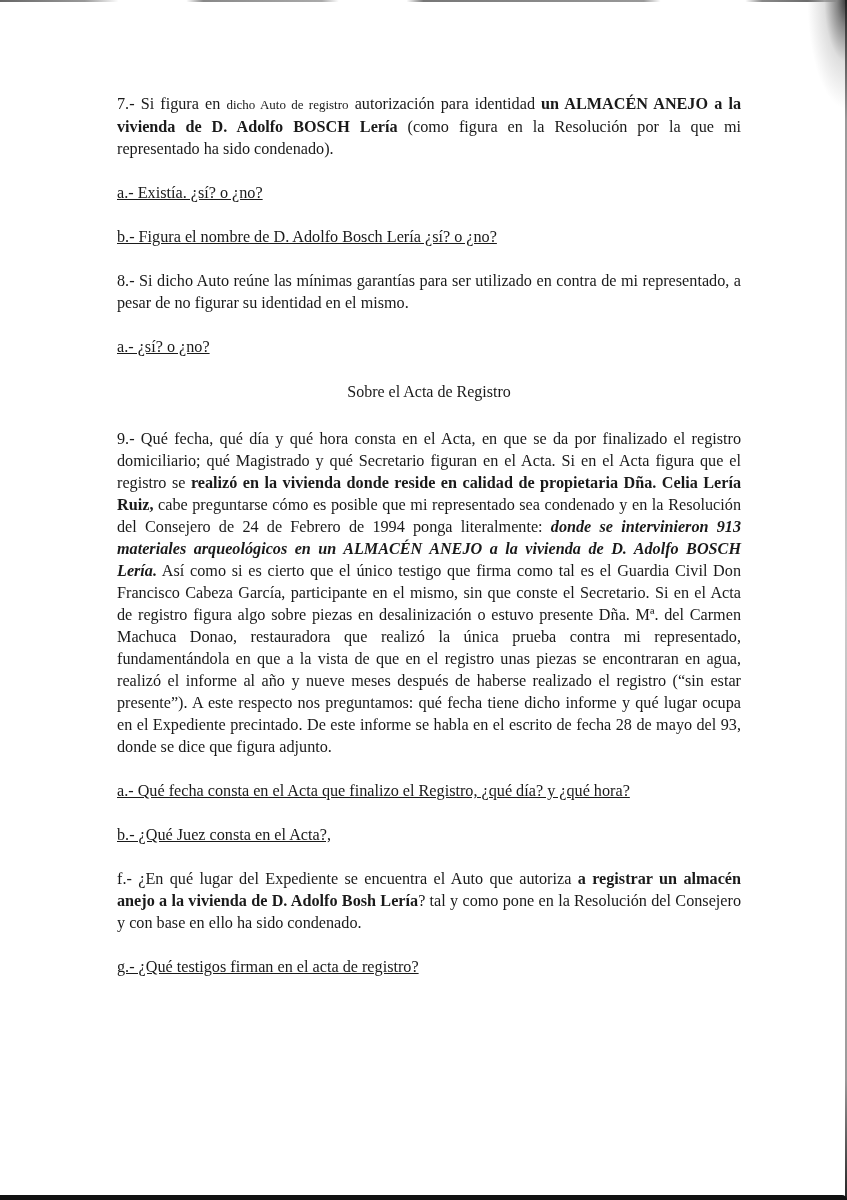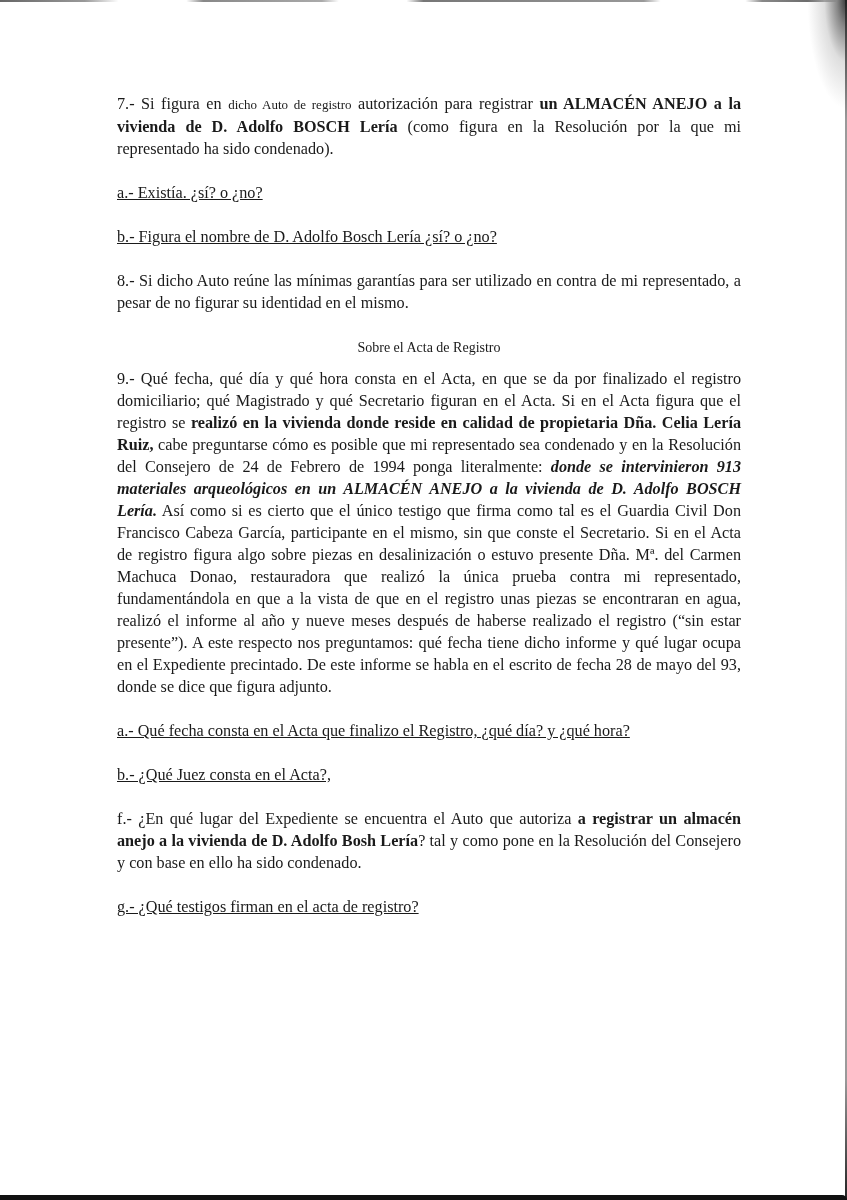--- a/index.html
+++ b/index.html
@@ -48,45 +48,46 @@
       font-size: 16.2px;
       line-height: 22px;
     }
     p {
       margin: 0 0 22px 0;
       text-align: justify;
     }
     p.short { text-align: left; text-decoration: underline; }
     .title {
       text-align: center;
-      font-size: 14px;
-      margin: 0 0 8px 0;
+      font-size: 16px;
+      margin: 0 0 24px 0;
       line-height: 24px;
     }
     .large { font-size: 13px; }
     b { font-weight: bold; }
     .bi { font-weight: bold; font-style: italic; }
   </style>
 </head>
 <body>
 
 <div class="scan-edge-top"></div>
 <div class="scan-corner-tr"></div>
 <div class="scan-edge-right"></div>
 <div class="scan-edge-bottom"></div>
 
 <div class="page">
 
   <p>
-    <span>7.- Si figura en </span><span class="large">dicho Auto de registro</span><span> autorización para registrar </span><b>un ALMACÉN ANEJO a la vivienda de D. Adolfo BOSCH Lería</b><span> (como figura en la Resolución por la que mi representado ha sido condenado).</span>
+    <span>7.- Si figura en </span><span class="large">dicho Auto de registro</span><span> autorización para identidad </span><b>un ALMACÉN ANEJO a la vivienda de D. Adolfo BOSCH Lería</b><span> (como figura en la Resolución por la que mi representado ha sido condenado).</span>
   </p>
   <p class="short">a.- Existía. ¿sí? o ¿no?</p>
   <p class="short">b.- Figura el nombre de D. Adolfo Bosch Lería ¿sí? o ¿no?</p>
 
   <p>8.- Si dicho Auto reúne las mínimas garantías para ser utilizado en contra de mi representado, a pesar de no figurar su identidad en el mismo.</p>
+  <p class="short">a.- ¿sí? o ¿no?</p>
 
   <div class="title">Sobre el Acta de Registro</div>
 
   <p>
     <span>9.- Qué fecha, qué día y qué hora consta en el Acta, en que se da por finalizado el registro domiciliario; qué Magistrado y qué Secretario figuran en el Acta. Si en el Acta figura que el registro se </span><b>realizó en la vivienda donde reside en calidad de propietaria Dña. Celia Lería Ruiz,</b><span> cabe preguntarse cómo es posible que mi representado sea condenado y en la Resolución del Consejero de 24 de Febrero de 1994 ponga literalmente: </span><span class="bi">donde se intervinieron 913 materiales arqueológicos en un ALMACÉN ANEJO a la vivienda de D. Adolfo BOSCH Lería.</span><span> Así como si es cierto que el único testigo que firma como tal es el Guardia Civil Don Francisco Cabeza García, participante en el mismo, sin que conste el Secretario. Si en el Acta de registro figura algo sobre piezas en desalinización o estuvo presente Dña. Mª. del Carmen Machuca Donao, restauradora que realizó la única prueba contra mi representado, fundamentándola en que a la vista de que en el registro unas piezas se encontraran en agua, realizó el informe al año y nueve meses después de haberse realizado el registro (“sin estar presente”). A este respecto nos preguntamos: qué fecha tiene dicho informe y qué lugar ocupa en el Expediente precintado. De este informe se habla en el escrito de fecha 28 de mayo del 93, donde se dice que figura adjunto.</span>
   </p>
 
   <p class="short">a.- Qué fecha consta en el Acta que finalizo el Registro, ¿qué día? y ¿qué hora?</p>
   <p class="short">b.- ¿Qué Juez consta en el Acta?,</p>
   <p>

